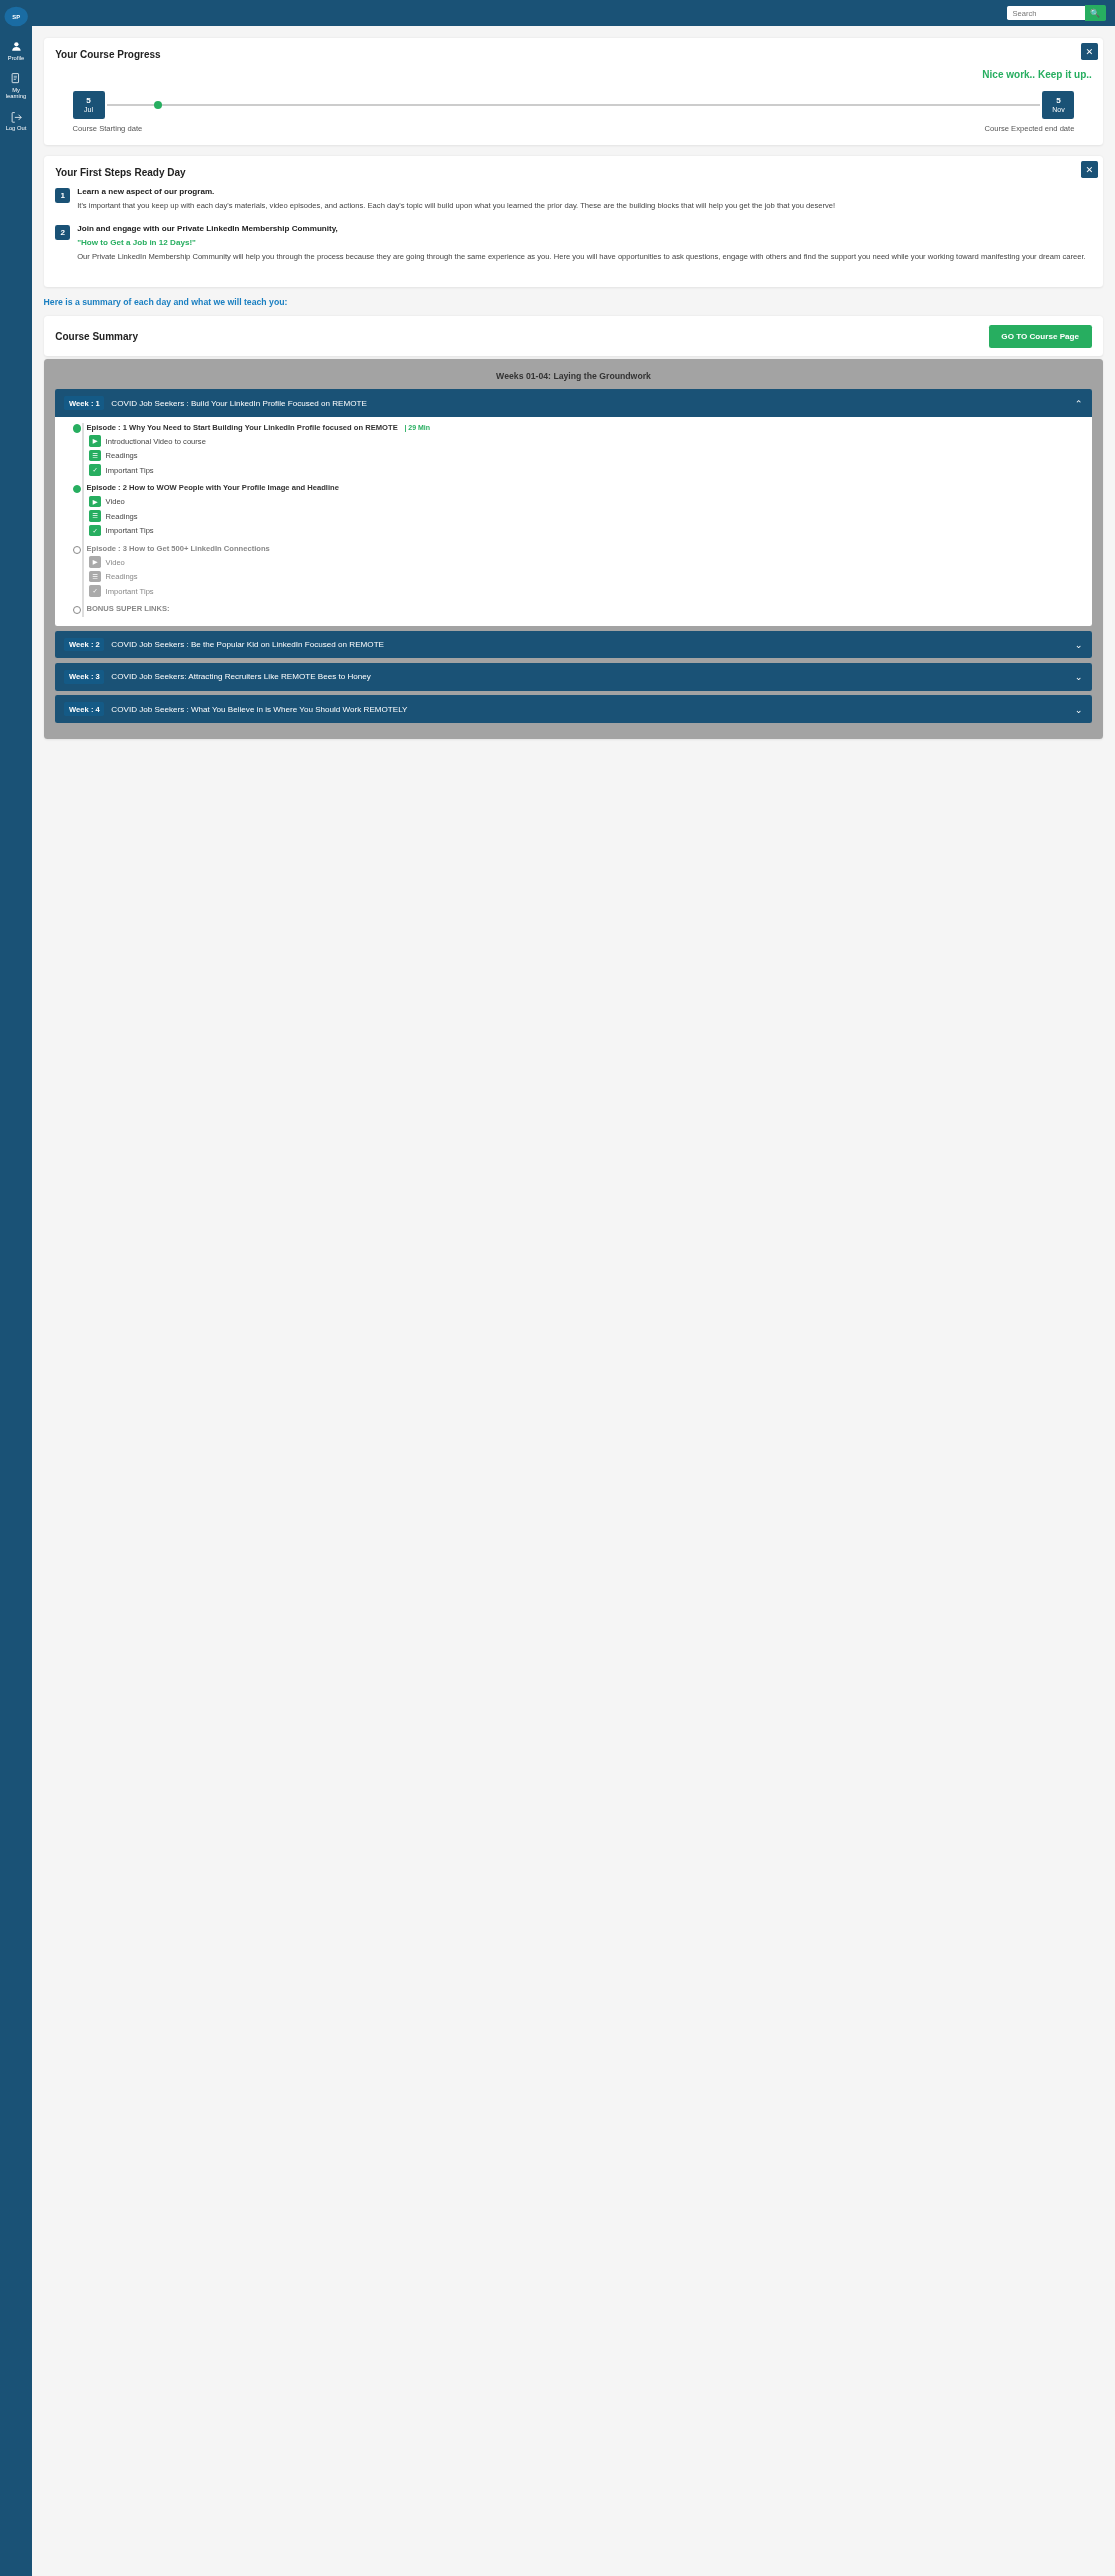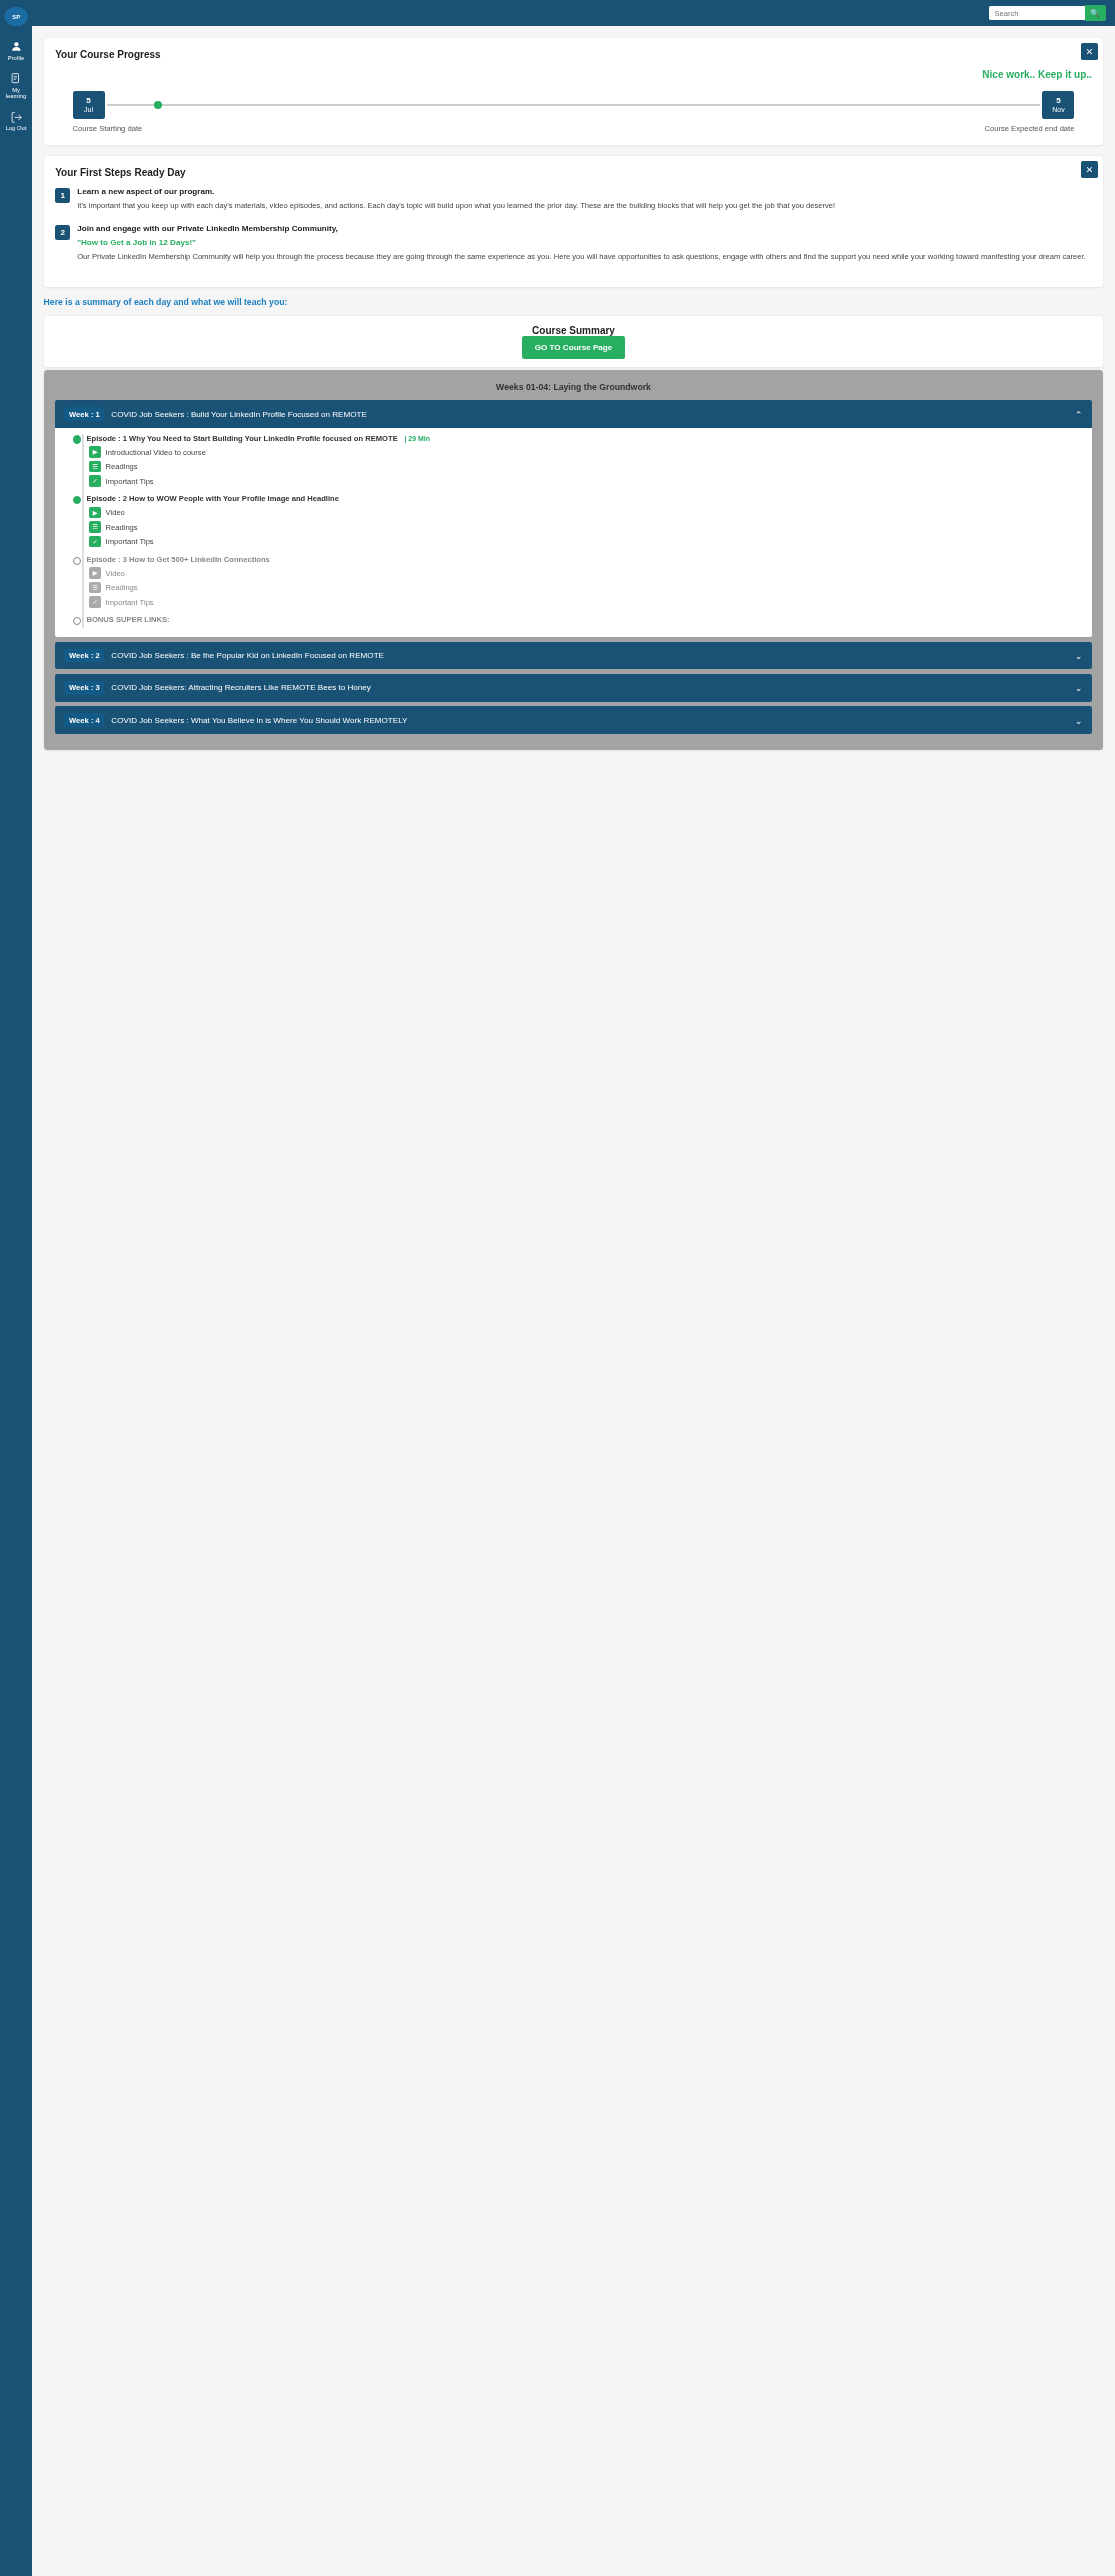--- a/index.html
+++ b/index.html
@@ -53,21 +53,21 @@
     }
     .search-container {
       display: flex;
       align-items: center;
     }
     .search-input {
       padding: 2.9px 5.8px;
       border: none;
       border-radius: 1.7px 0 0 1.7px;
       font-size: 7.6px;
-      width: 96px;
+      width: 78px;
       outline: none;
     }
     .search-btn {
       background: #27ae60;
       border: none;
       padding: 2.9px 5.8px;
       cursor: pointer;
       border-radius: 0 1.7px 1.7px 0;
       color: white;
       font-size: 8.1px;
@@ -221,21 +221,20 @@
     
     .course-summary-bar {
       background: white;
       border-radius: 3.5px;
       padding: 8.7px 11.6px;
       display: flex;
       align-items: center;
       justify-content: space-between;
       margin-bottom: 2.9px;
       box-shadow: 0 0.6px 2.3px rgba(0,0,0,0.08);
-      flex-direction: column;
     }
     .course-summary-title {
       font-size: 10px;
       font-weight: bold;
       color: #222;
     }
     .goto-btn {
       background: #27ae60;
       color: white;
       border: none;

